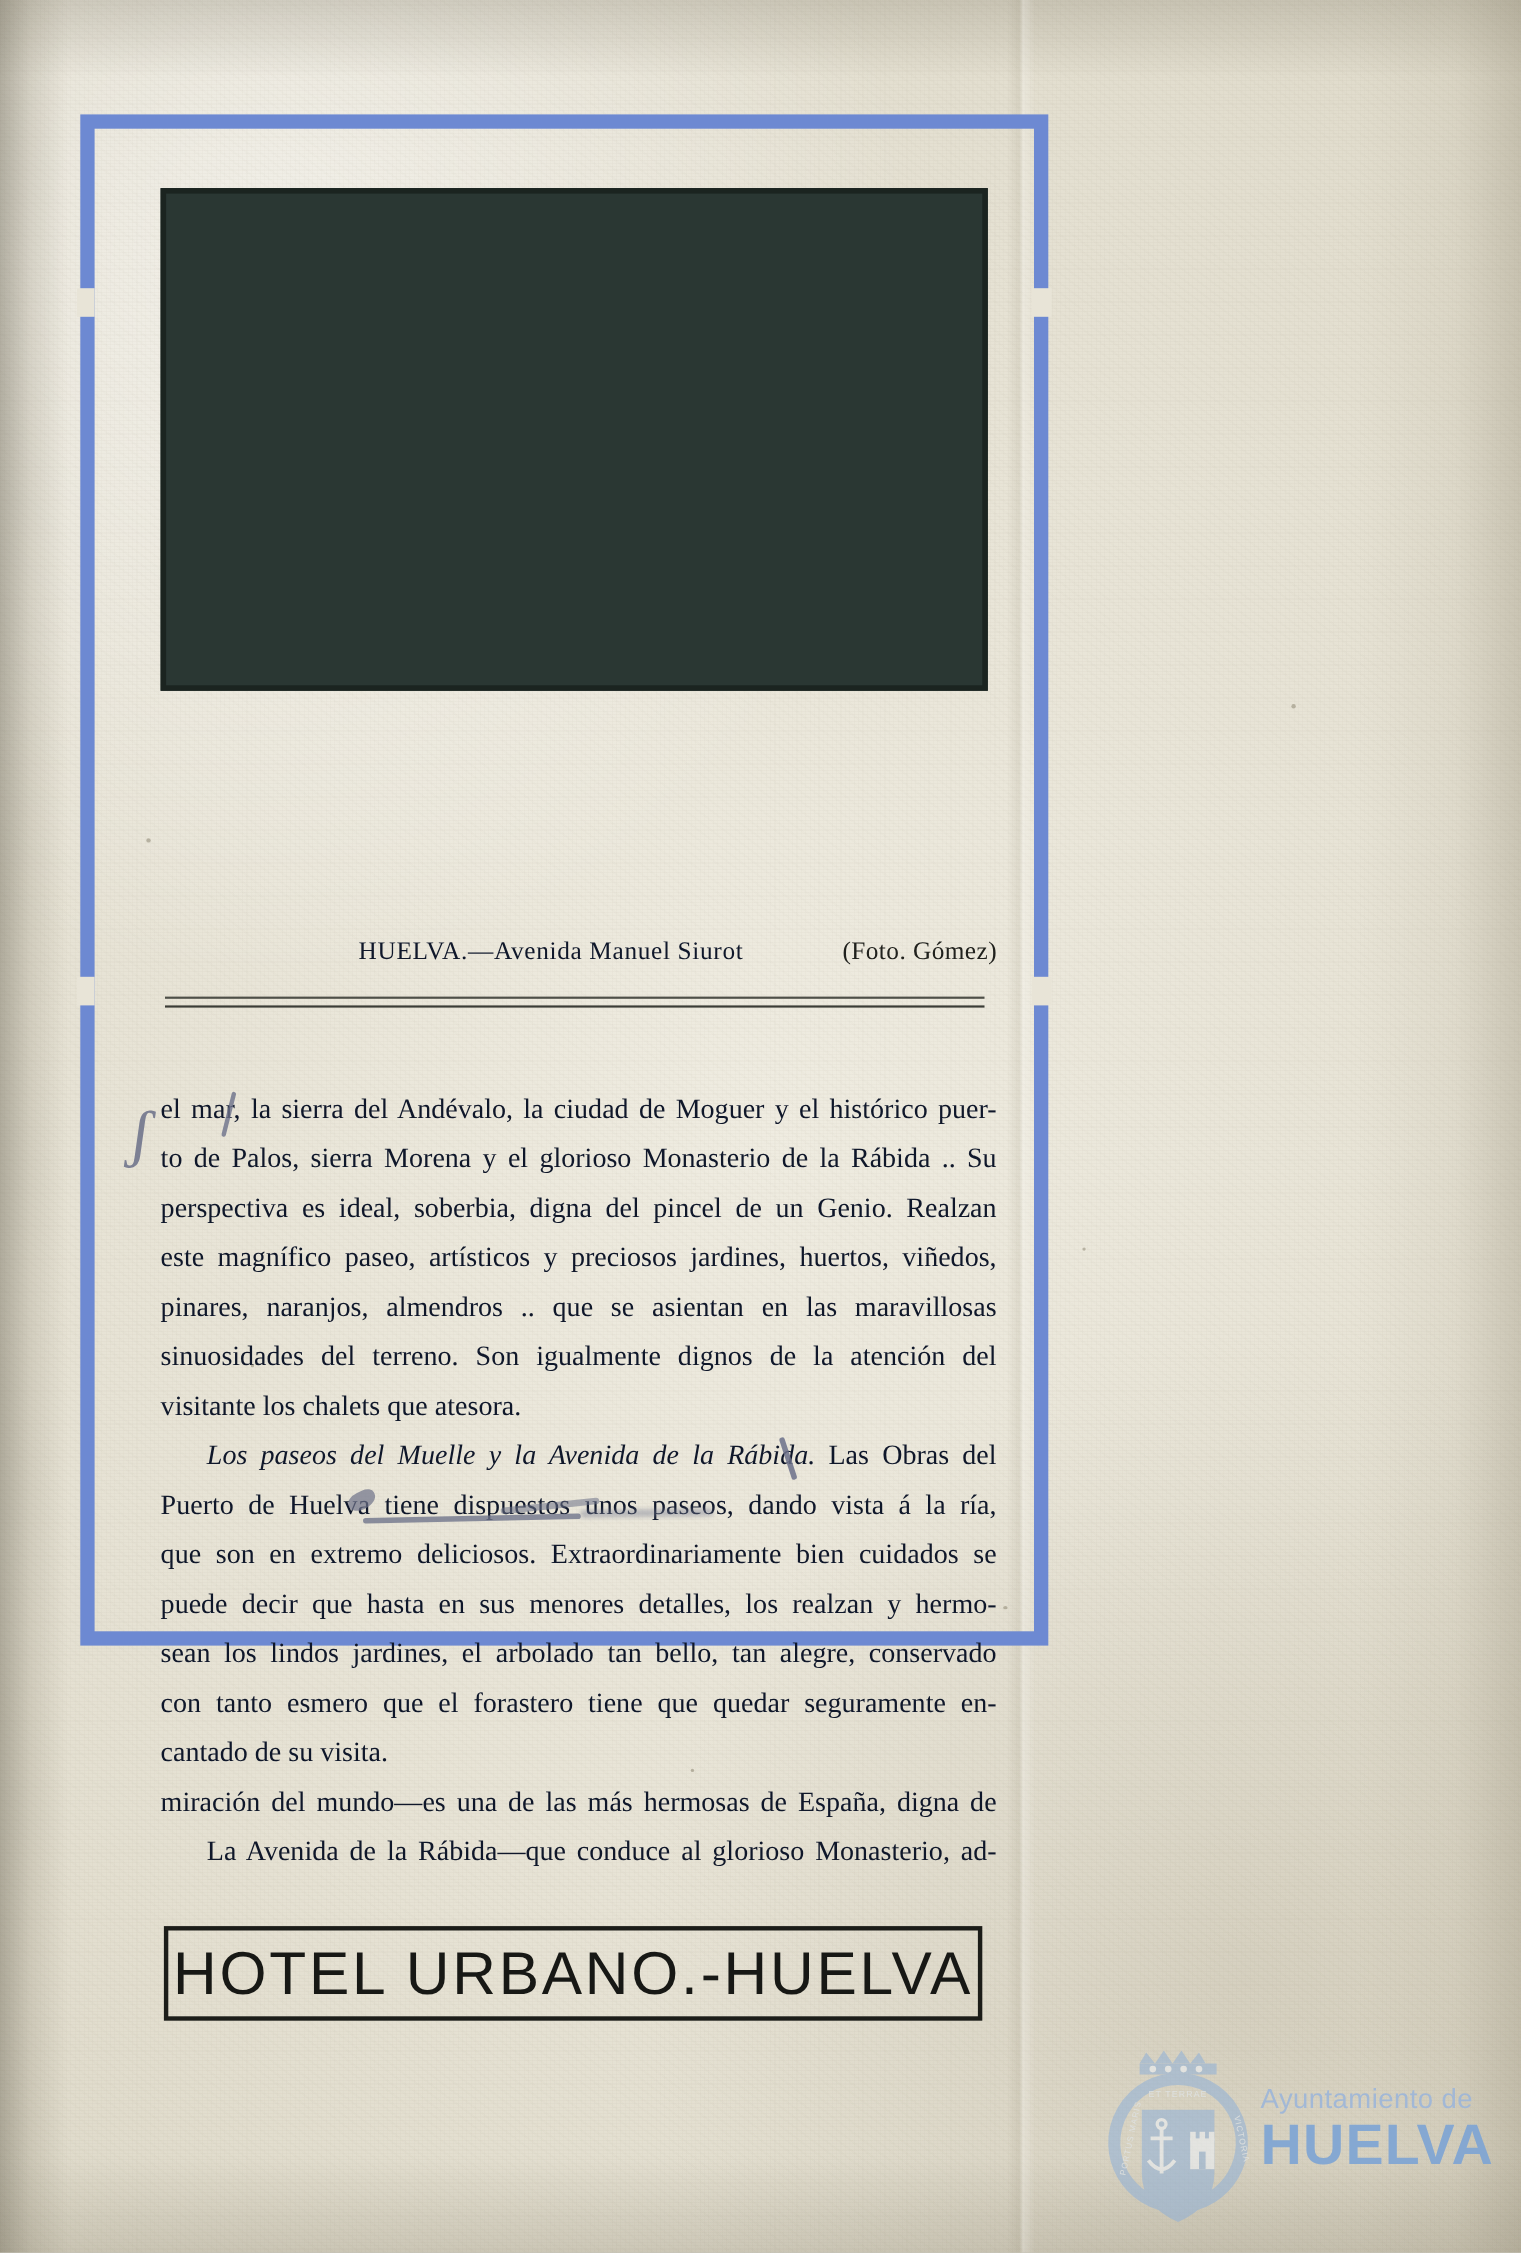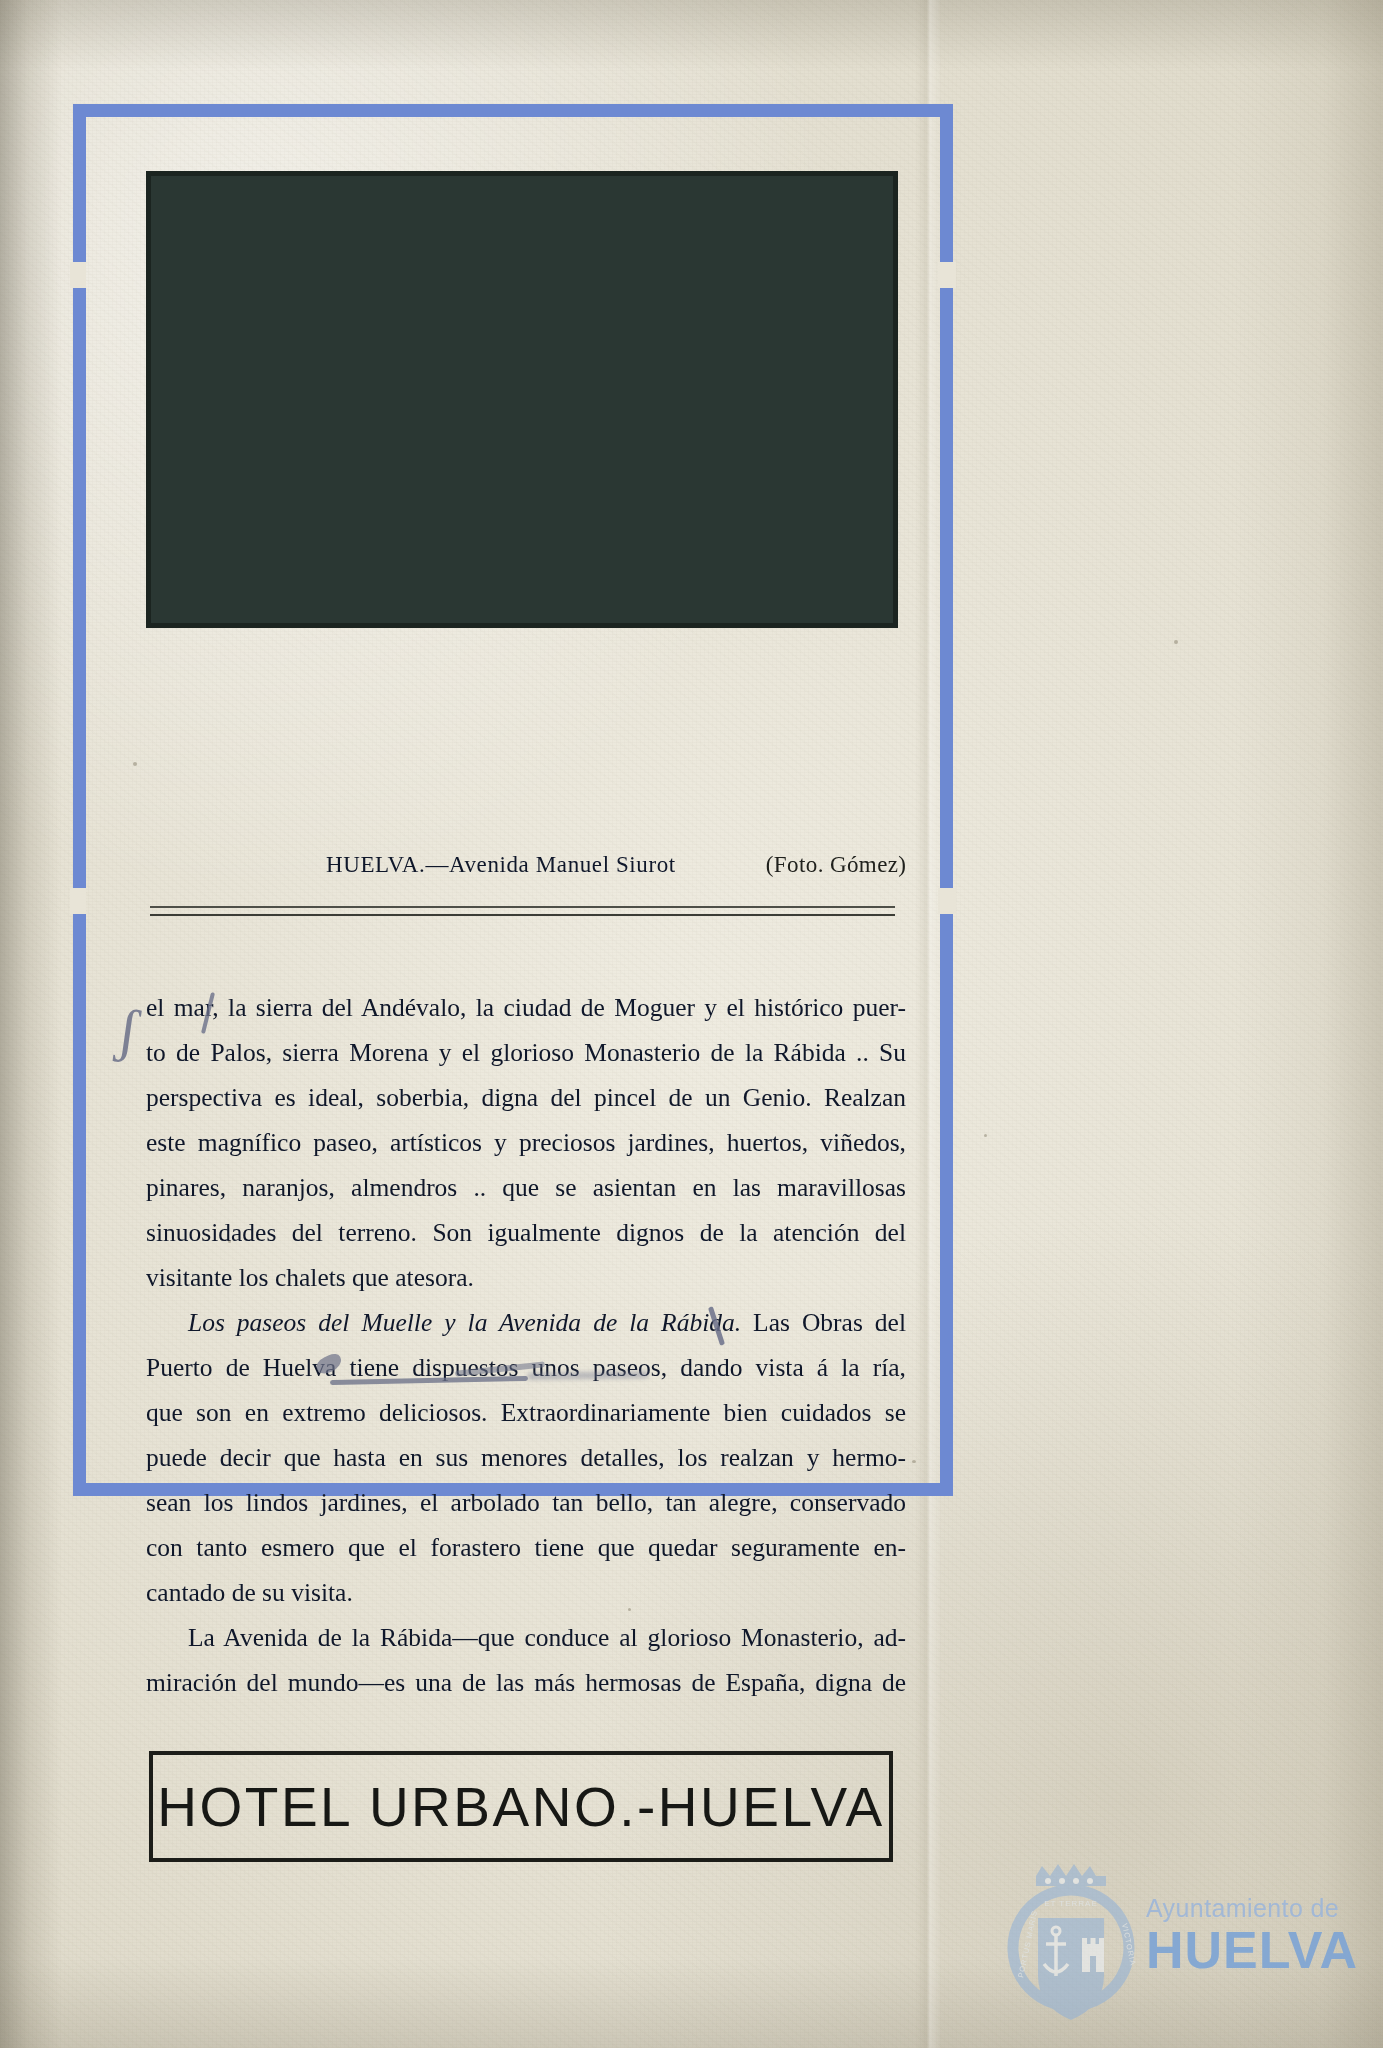--- a/index.html
+++ b/index.html
@@ -256,21 +256,21 @@
     text-align: center;
     text-align-last: left;
   }
 
   
   #hotel-box {
     position: absolute;
     left: 149px;
     top: 1751px;
     width: 744px;
-    height: 111px;
+    height: 86px;
     border: 4px solid #1c1d19;
     box-sizing: border-box;
     display: flex;
     align-items: center;
     justify-content: center;
     background: transparent;
   }
   #hotel-text {
     font-family: "Liberation Sans", sans-serif;
     font-weight: 400;
@@ -467,22 +467,22 @@
       <span class="justify-line"><span style="display:inline-block;width:42px;"></span><span class="it">Los paseos del Muelle y la Avenida de la Rábida.</span><span style="white-space:pre;"> Las Obras del</span></span>
       <span class="justify-line">Puerto de Huelva tiene dispuestos unos paseos, dando vista á la ría,</span>
       <span class="justify-line">que son en extremo deliciosos. Extraordinariamente bien cuidados se</span>
       <span class="justify-line">puede decir que hasta en sus menores detalles, los realzan y hermo-</span>
       <span class="justify-line">sean los lindos jardines, el arbolado tan bello, tan alegre, conservado</span>
       <span class="justify-line">con tanto esmero que el forastero tiene que quedar seguramente en-</span>
       <span class="last-line">cantado de su visita.</span>
     </p>
 
     <p>
+      <span class="justify-line">miración del mundo—es una de las más hermosas de España, digna de</span>
       <span class="justify-line"><span style="display:inline-block;width:42px;"></span><span>La Avenida de la Rábida—que conduce al glorioso Monasterio, ad-</span></span>
-      <span class="justify-line">miración del mundo—es una de las más hermosas de España, digna de</span>
     </p>
 
   </div>
 
   <div class="pen" id="pen-hook">ʃ</div>
   <div class="pen" id="pen-slash-1"></div>
   <div class="pen" id="pen-tick-rabida"></div>
   <div class="pen" id="pen-blob"></div>
   <div class="pen" id="pen-strike-1"></div>
   <div class="pen" id="pen-strike-2"></div>

